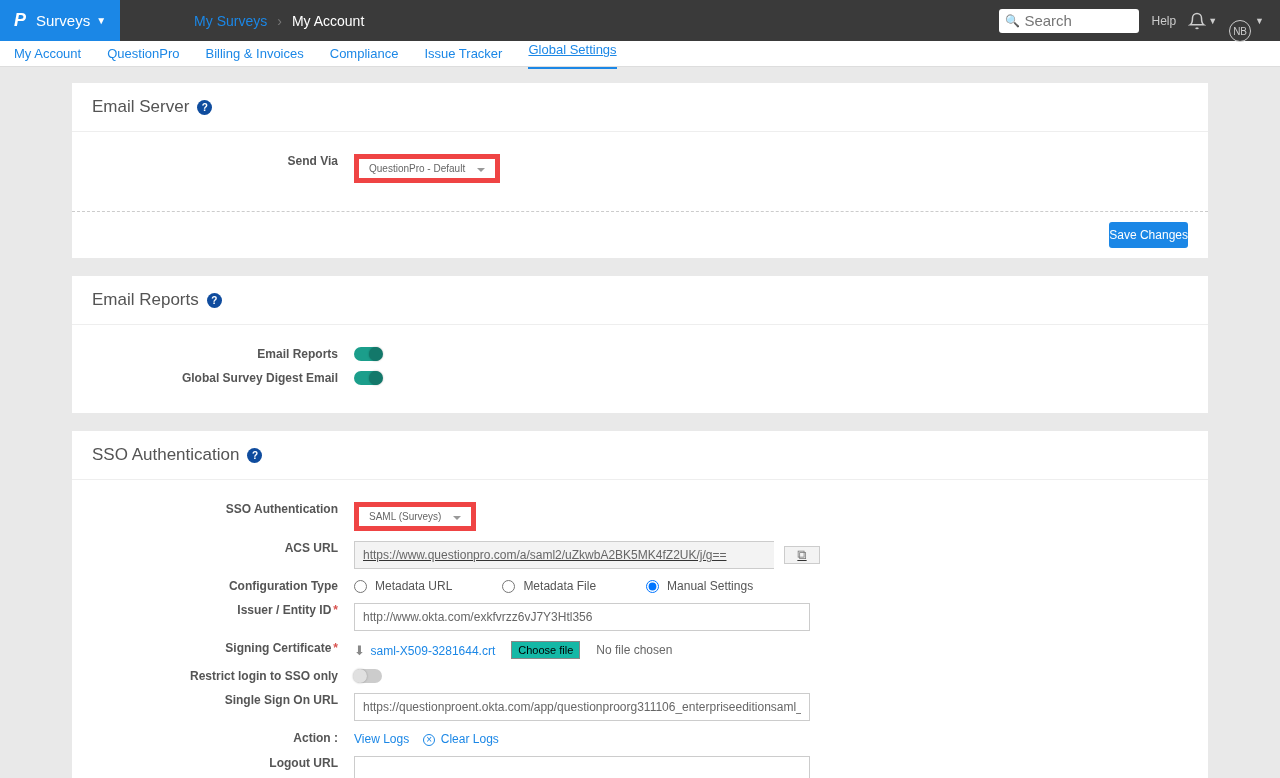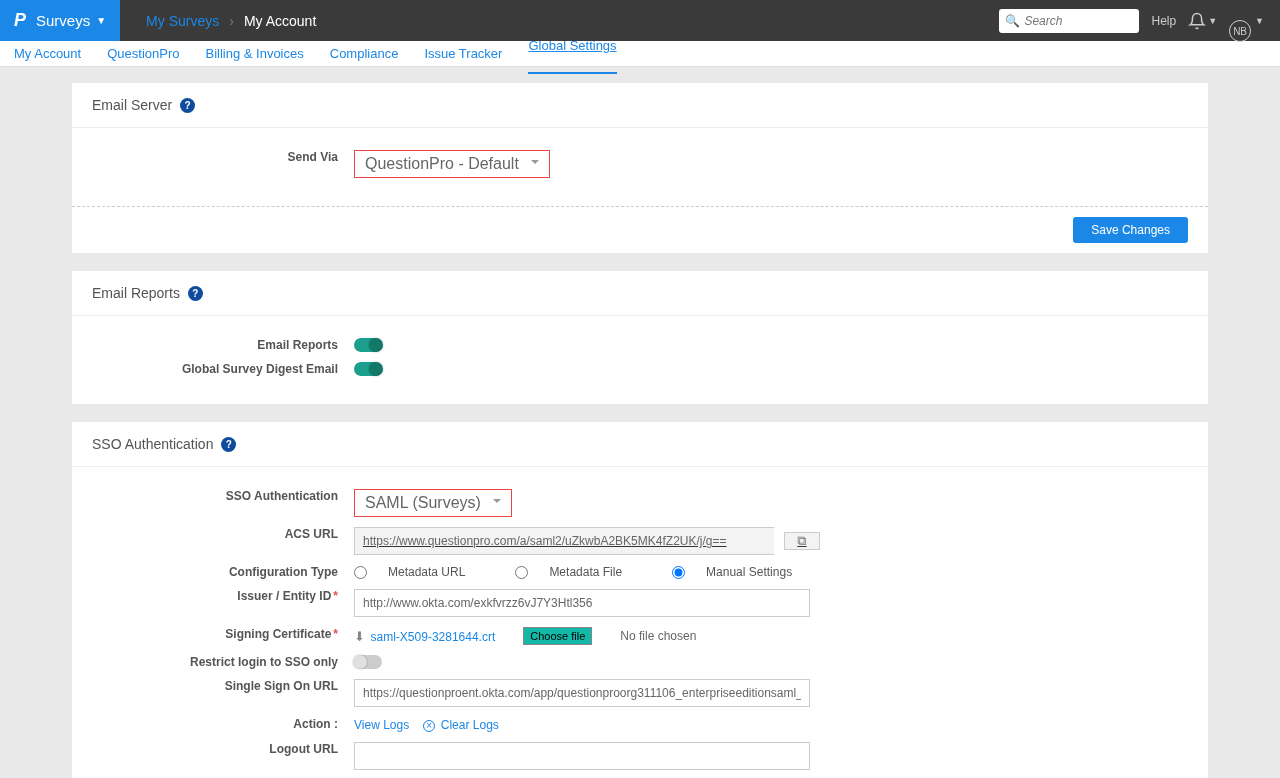--- a/index.html
+++ b/index.html
@@ -2,59 +2,59 @@
 <html><head>
 <meta charset="utf-8">
 <style>
 * { box-sizing: border-box; margin: 0; padding: 0; }
 body { font-family: -apple-system, "Segoe UI", Arial, sans-serif; font-size: 13px; background: #e9e9e9; color: #333; }
 .topbar { background: #3a3a3a; height: 41px; display: flex; align-items: center; color: #ccc; }
 .brand-tab { background: #1b87e6; color: #fff; height: 41px; display: flex; align-items: center; padding: 0 14px; font-size: 15px; }
 .brand-tab .p-logo { font-weight: bold; font-size: 18px; margin-right: 10px; font-style: italic; }
 .brand-tab .caret { margin-left: 6px; font-size: 10px; }
 .crumbs { display: flex; align-items: center; padding-left: 26px; font-size: 14px; }
-.crumbs a { color: #1b87e6; text-decoration: none; }
+.crumbs a { color: #1b87e6; text-decoration: none; margin-left: 48px; }
 .crumbs .sep { color: #777; margin: 0 10px; }
 .crumbs .current { color: #fff; }
 .topbar-right { margin-left: auto; display: flex; align-items: center; gap: 12px; padding-right: 16px; }
 .search-box { background: #fff; border-radius: 3px; height: 24px; width: 140px; display: flex; align-items: center; padding: 0 6px; }
-.search-box input { border: none; outline: none; font-size: 12px; width: 100%; font-style: italic; }
+.search-box input { border: none; outline: none; font-size: 15px; width: 100%; }
 .search-box .sicon { color: #888; margin-right: 4px; font-size: 12px; }
 .help-link { color: #ccc; font-size: 12px; }
 .bell, .user-badge { color: #ccc; display: flex; align-items: center; }
 .user-badge .circle { border: 1.5px solid #ccc; border-radius: 50%; width: 22px; height: 22px; display: flex; align-items: center; justify-content: center; font-size: 10px; margin-top: 21px; }
 .subnav { background: #fff; border-bottom: 1px solid #ddd; height: 26px; display: flex; align-items: center; padding-left: 14px; gap: 26px; }
 .subnav a { color: #1b87e6; font-size: 13px; text-decoration: none; padding: 4px 0; }
-.subnav a.active { text-decoration: underline; border-bottom: 2px solid #1b87e6; padding-bottom: 19px; }
+.subnav a.active { text-decoration: underline; border-bottom: 2px solid #1b87e6; padding-bottom: 10px; }
 .content { max-width: 1136px; margin: 16px auto; }
 .panel { background: #fff; margin-bottom: 18px; }
 .panel-header { padding: 14px 20px; border-bottom: 1px solid #eee; display: flex; align-items: center; }
-.panel-header h3 { font-size: 14px; font-weight: 400; color: #545454; text-align: right; }
+.panel-header h3 { font-size: 17px; font-weight: 400; color: #545454; text-align: right; }
 .help-dot { width: 15px; height: 15px; border-radius: 50%; background: #0f4c9e; color: #fff; font-size: 10px; font-weight: bold; display: flex; align-items: center; justify-content: center; margin-left: 8px; cursor: pointer; }
 .panel-body { padding: 12px 20px 18px; }
 .form-row { display: flex; align-items: flex-start; margin: 10px 0; }
 .form-label { width: 262px; text-align: right; padding-right: 16px; font-size: 12px; font-weight: 600; color: #555; }
 .form-label .req { color: #d9534f; margin-left: 2px; }
 .form-ctrl { display: flex; align-items: center; gap: 10px; }
-.select-box { border: 1px solid #ef4444; padding: 4px 30px 4px 10px; font-size: 16px; color: #666; position: relative; min-width: 126px; background: #fff; }
+.select-box { border: 5px solid #ef4444; padding: 4px 30px 4px 10px; font-size: 10px; color: #666; position: relative; min-width: 126px; background: #fff; }
 .select-box::after { content: ""; position: absolute; right: 10px; top: 9px; border: 4px solid transparent; border-top-color: #999; }
 .toggle { width: 28px; height: 14px; border-radius: 8px; position: relative; }
 .toggle.on { background: #1b9e8b; }
 .toggle.off { background: #ccc; }
 .toggle .knob { width: 14px; height: 14px; border-radius: 50%; background: #fff; position: absolute; top: 0; box-shadow: 0 0 2px rgba(0,0,0,.3); }
 .toggle.on .knob { right: -1px; background: #13786a; }
 .toggle.off .knob { left: -1px; background: #e0e0e0; }
 .input-text { border: 1px solid #ccc; padding: 6px 8px; font-size: 12px; width: 456px; color: #666; }
 .input-readonly-group { display: flex; text-decoration: underline; }
 .input-readonly-group .input-text { background: #f3f3f3; border-right: none; width: 420px; }
 .copy-btn { border: 1px solid #ccc; background: #f3f3f3; width: 36px; display: flex; align-items: center; justify-content: center; font-size: 13px; color: #777; cursor: pointer; }
 .radio-group { display: flex; gap: 50px; align-items: center; font-size: 12px; color: #555; }
-.radio-group label { display: flex; align-items: center; gap: 21px; }
+.radio-group label { display: flex; align-items: center; gap: 8px; }
 .footer-dashed { border-top: 1px dashed #ccc; padding: 10px 20px; display: flex; justify-content: flex-end; }
-.btn-primary { background: #1b87e6; color: #fff; border: none; border-radius: 3px; padding: 6px 18px; font-size: 12px; cursor: pointer; }
+.btn-primary { background: #1b87e6; color: #fff; border: none; border-radius: 3px; padding: 6px 0; font-size: 12px; cursor: pointer; }
 .link { color: #1b87e6; font-size: 12px; cursor: pointer; }
 .file-btn { border: 1px solid #888; background: #14b8a6; font-size: 11px; padding: 2px 6px; cursor: pointer; }
 .file-status { font-size: 12px; color: #666; }
 .dl-icon { color: #888; margin-right: 2px; }
 .clear-x { color: #1b87e6; font-size: 10px; border: 1px solid #1b87e6; border-radius: 50%; width: 12px; height: 12px; display: inline-flex; align-items: center; justify-content: center; margin-right: 2px; }
 svg { display: block; }
 </style>
 </head>
 <body>
 
@@ -187,21 +187,21 @@
 
       <div class="form-row">
         <div class="form-label"><span>Issuer / Entity ID</span><span class="req">*</span></div>
         <div class="form-ctrl">
           <input class="input-text" value="http://www.okta.com/exkfvrzz6vJ7Y3Htl356" style="">
         </div>
       </div>
 
       <div class="form-row">
         <div class="form-label"><span>Signing Certificate</span><span class="req">*</span></div>
-        <div class="form-ctrl" style="gap:28px">
+        <div class="form-ctrl" style="gap:16px">
           <span><span class="dl-icon">⬇</span> <span class="link">saml-X509-3281644.crt</span></span>
           <button class="file-btn">Choose file</button>
           <span class="file-status">No file chosen</span>
         </div>
       </div>
 
       <div class="form-row">
         <div class="form-label">Restrict login to SSO only</div>
         <div class="form-ctrl">
           <div class="toggle off">

